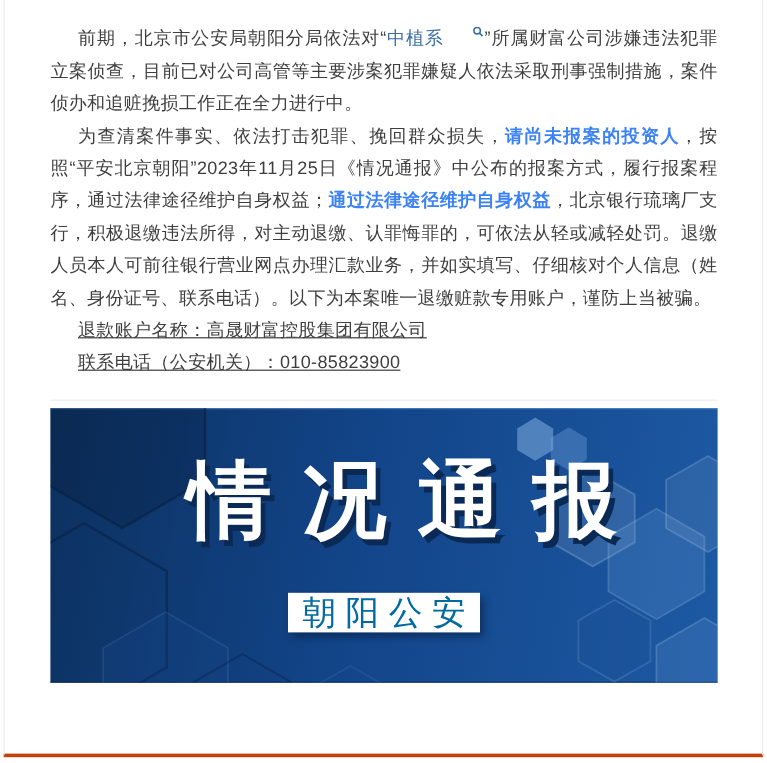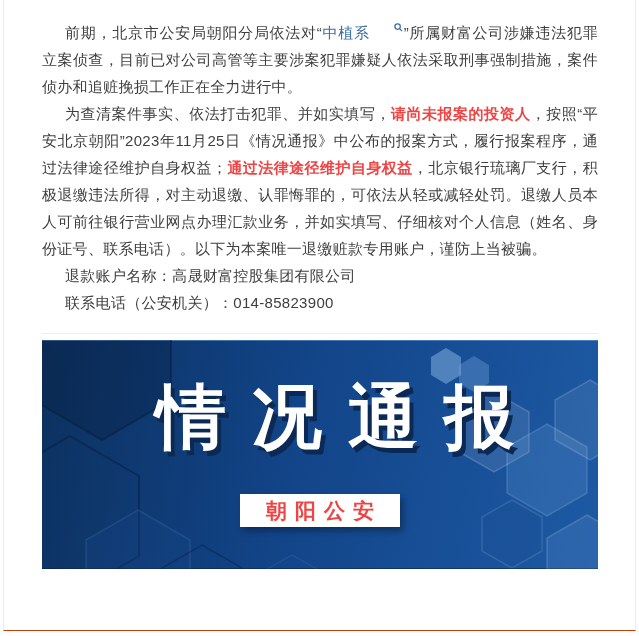--- a/index.html
+++ b/index.html
@@ -6,41 +6,41 @@
   body{
     width:639px;height:636px;overflow:hidden;
     font-family:"Liberation Sans","DejaVu Sans",sans-serif;
   }
   .page{
     box-sizing:border-box;
     margin:0 3px;
     width:633px;height:631px;
     border-left:1px solid #ececec;
     border-right:1px solid #ececec;
-    border-bottom:1px solid #c2410c;
+    border-bottom:3px solid #c2410c;
     background:#ffffff;
     padding:19px 37px 0 38px;
   }
   .article{
     font-size:15px;
     line-height:27px;
     color:#3e3e3e;
     text-align:justify;
     letter-spacing:0.3px;
   }
   .article p{margin:0;text-indent:23px;}
-  .article .b{font-weight:700;color:#ef4444;}
+  .article .b{font-weight:700;color:#3b82f6;}
   .entity-link{color:#3a6ea5;cursor:pointer;}
   .sup-ico{
     display:inline-block;
     vertical-align:super;
     line-height:0;
     margin:0 1px;
   }
-  .acct{margin:0;text-indent:23px;}
+  .acct{margin:0;text-indent:23px;text-decoration:underline;}
   .divider{
     border:0;border-top:1px solid #ededed;
     margin:17px 0 6px 0;
   }
   .banner{
     position:relative;
     width:556px;height:229px;
     background:linear-gradient(100deg,#0c315f 0%,#124488 45%,#1d5aa4 100%);
     box-shadow:inset 0 1px 0 rgba(130,175,230,0.45), inset 0 -1px 0 rgba(10,30,60,0.5);
     overflow:hidden;
@@ -63,44 +63,44 @@
   .banner-badge{
     position:absolute;
     left:50%;top:154px;
     transform:translateX(-50%);
     width:160px;height:33px;
     background:#ffffff;
     box-shadow:3px 4px 6px rgba(5,20,45,0.45);
     display:flex;align-items:center;justify-content:center;
   }
   .banner-badge span{
-    font-size:21px;
-    font-weight:700;
-    color:#ef4444;
+    font-size:28px;
+    font-weight:400;
+    color:#0369a1;
     letter-spacing:8px;
     text-indent:8px;
     line-height:1;
     text-shadow:1px 1px 0 rgba(255,255,255,0.9);
   }
 </style>
 </head>
 <body>
 
 <div class="page">
 
   <div class="article">
     <p><span>前期，北京市公安局朝阳分局依法对“</span><span class="entity-link"><span>中植系</span><span class="sup-ico"><svg width="9" height="9" viewBox="0 0 10 10">
               <circle cx="4" cy="4" r="3" fill="none" stroke="#3a6ea5" stroke-width="1.4"></circle>
               <line x1="6.2" y1="6.2" x2="9" y2="9" stroke="#3a6ea5" stroke-width="1.4"></line>
             </svg></span></span><span>”所属财富公司涉嫌违法犯罪立案侦查，目前已对公司高管等主要涉案犯罪嫌疑人依法采取刑事强制措施，案件侦办和追赃挽损工作正在全力进行中。</span></p>
 
-    <p><span>为查清案件事实、依法打击犯罪、并如实填写，</span><span class="b">请尚未报案的投资人</span><span>，按照“平安北京朝阳”2023年11月25日《情况通报》中公布的报案方式，履行报案程序，通过法律途径维护自身权益；</span><span class="b">通过法律途径维护自身权益</span><span>，北京银行琉璃厂支行，积极退缴违法所得，对主动退缴、认罪悔罪的，可依法从轻或减轻处罚。退缴人员本人可前往银行营业网点办理汇款业务，并如实填写、仔细核对个人信息（姓名、身份证号、联系电话）。以下为本案唯一退缴赃款专用账户，谨防上当被骗。</span></p>
+    <p><span>为查清案件事实、依法打击犯罪、挽回群众损失，</span><span class="b">请尚未报案的投资人</span><span>，按照“平安北京朝阳”2023年11月25日《情况通报》中公布的报案方式，履行报案程序，通过法律途径维护自身权益；</span><span class="b">通过法律途径维护自身权益</span><span>，北京银行琉璃厂支行，积极退缴违法所得，对主动退缴、认罪悔罪的，可依法从轻或减轻处罚。退缴人员本人可前往银行营业网点办理汇款业务，并如实填写、仔细核对个人信息（姓名、身份证号、联系电话）。以下为本案唯一退缴赃款专用账户，谨防上当被骗。</span></p>
 
     <p class="acct">退款账户名称：高晟财富控股集团有限公司</p>
-    <p class="acct">联系电话（公安机关）：014-85823900</p>
+    <p class="acct">联系电话（公安机关）：010-85823900</p>
   </div>
 
   <hr class="divider">
 
   <div class="banner">
     <svg class="hexes" width="556" height="229" viewBox="0 0 556 229">
 
       <polygon points="60,-60 129,-20 129,60 60,100 -9,60 -9,-20" fill="rgba(4,18,42,0.22)" stroke="rgba(6,26,56,0.45)" stroke-width="2"></polygon>
       <polygon points="28,96 97,136 97,216 28,256 -41,216 -41,136" fill="none" stroke="rgba(6,26,56,0.40)" stroke-width="2"></polygon>
       <polygon points="96,170 148,200 148,260 96,290 44,260 44,200" fill="rgba(30,80,150,0.18)" stroke="rgba(120,170,225,0.15)" stroke-width="1.5"></polygon>

